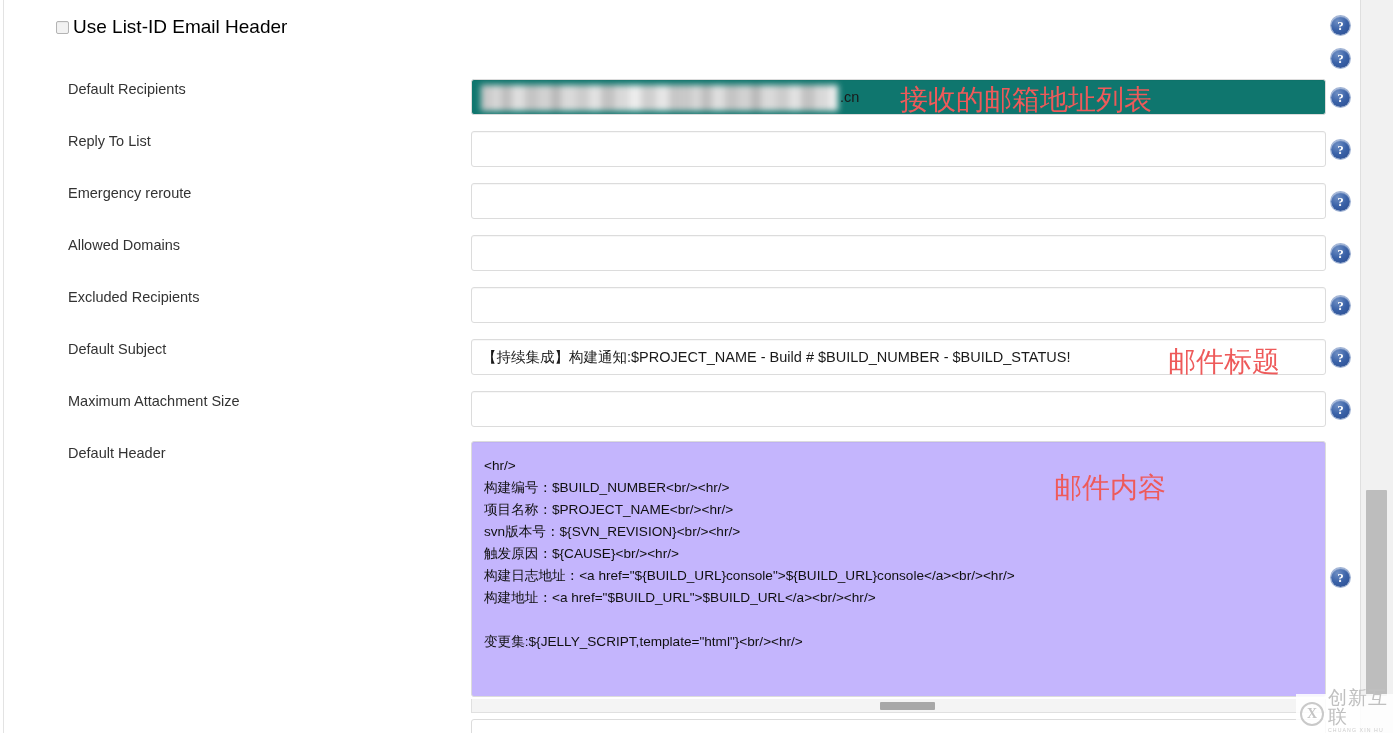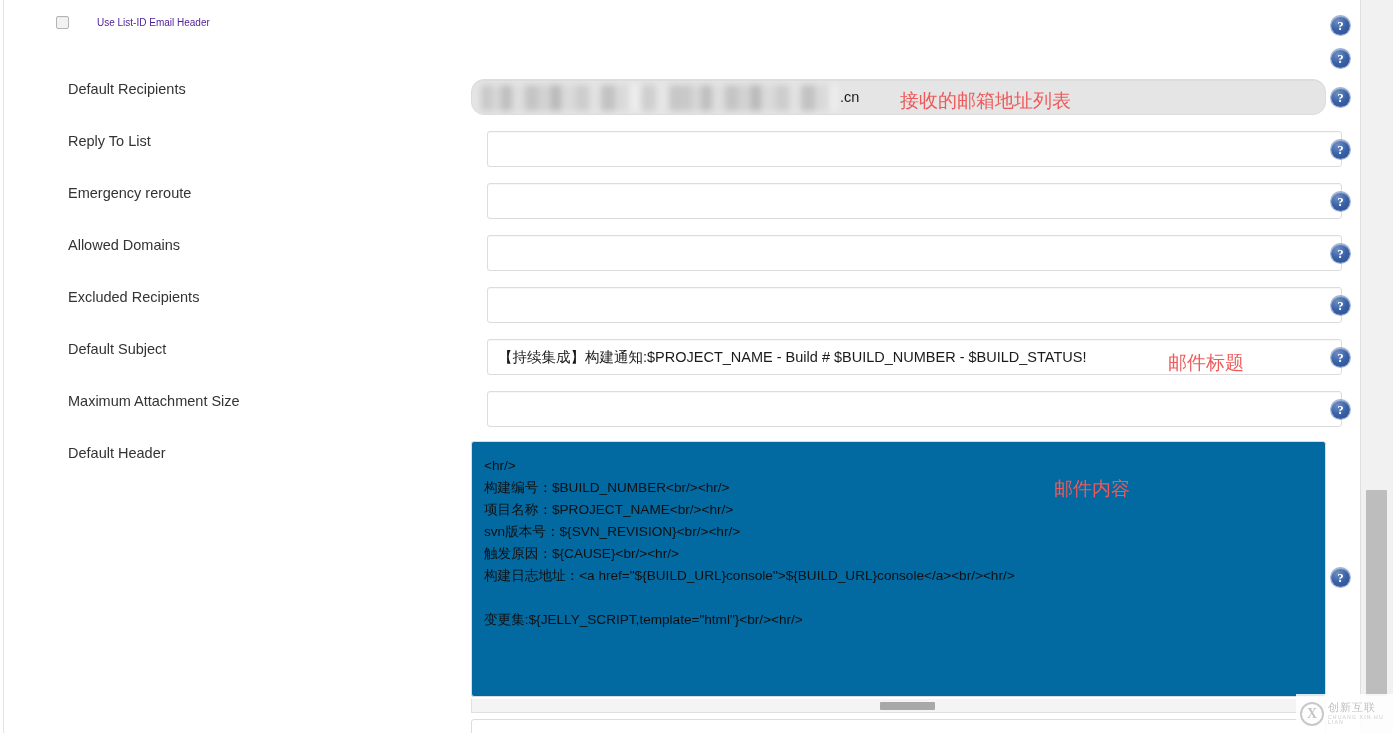--- a/index.html
+++ b/index.html
@@ -48,54 +48,53 @@
   .cb-row { position: absolute; left: 56px; display: flex; align-items: center; }
   .cb-box {
     width: 13px; height: 13px;
     border: 1px solid #b4b4b4;
     border-radius: 2px;
     background: #f2f2f2;
     box-shadow: inset 0 1px 1px rgba(0,0,0,.04);
     flex: 0 0 auto;
   }
   .cb-label {
-    margin-left: 28px;
-    font-size: 10px;
-    color: #4c1d95;
+    margin-left: 4px;
+    font-size: 19px;
+    color: #000000;
     white-space: nowrap;
   }
 
   
   .text-input {
     position: absolute;
     left: 471px;
     width: 855px;
     height: 36px;
     border: 1px solid #dcdcdc;
     border-radius: 3px;
     background: #ffffff;
     box-shadow: inset 0 1px 1px rgba(0,0,0,.035);
     font-size: 14.5px;
     color: #1a1a1a;
     padding: 0 10px;
     line-height: 34px;
     white-space: nowrap;
     overflow: hidden;
     font-family: "Liberation Sans", sans-serif;
-    margin-left: 16px;
   }
 
   
   .redacted-wrap {
     position: absolute;
     left: 471px; top: 79px;
     width: 855px; height: 36px;
     border: 1px solid #dcdcdc;
-    border-radius: 13px;
-    background: #e5e5e5;
+    border-radius: 3px;
+    background: #0f766e;
     box-shadow: inset 0 1px 1px rgba(0,0,0,.035);
     overflow: hidden;
   }
   .mosaic {
     position: absolute;
     left: 9px; top: 5px;
     width: 357px; height: 26px;
     filter: blur(3px);
     background:
       repeating-linear-gradient(90deg,
@@ -124,21 +123,21 @@
     color: #1a1a1a;
   }
 
   
   .textarea-box {
     position: absolute;
     left: 471px; top: 441px;
     width: 855px; height: 256px;
     border: 1px solid #dcdcdc;
     border-radius: 3px;
-    background: #0369a1;
+    background: #c4b5fd;
     box-shadow: inset 0 1px 1px rgba(0,0,0,.035);
     overflow: hidden;
     padding: 13px 0 0 12px;
   }
   .ta-line {
     font-size: 13.6px;
     color: #101010;
     line-height: 22px;
     white-space: pre;
     font-family: "Liberation Sans", sans-serif;
@@ -186,21 +185,21 @@
     line-height: 19px;
     text-align: center;
     font-family: "Liberation Serif", serif;
     cursor: pointer;
   }
 
   
   .annotation {
     position: absolute;
     color: #ee5a5a;
-    font-size: 19px;
+    font-size: 28px;
     font-family: "DejaVu Sans", sans-serif;
     white-space: nowrap;
     line-height: 24px;
   }
 
   
   .v-scroll {
     position: absolute;
     right: 0; top: 0;
     width: 33px; height: 733px;
@@ -233,21 +232,21 @@
     color: #c4c4c4;
     font-size: 14px;
     font-weight: bold;
     line-height: 20px;
     text-align: center;
     font-family: "Liberation Serif", serif;
     flex: 0 0 auto;
   }
   .wm-text { display: flex; flex-direction: column; line-height: 1; }
   .wm-cn {
-    font-size: 11px;
+    font-size: 19px;
     color: #c0c0c0;
     font-family: "DejaVu Sans", sans-serif;
     letter-spacing: 1px;
   }
   .wm-py {
     font-size: 5.2px;
     color: #cccccc;
     letter-spacing: 1.1px;
     margin-top: 2px;
   }
@@ -288,20 +287,21 @@
     <div class="text-input" style="top:339px" title="Default Subject">【持续集成】构建通知:$PROJECT_NAME - Build # $BUILD_NUMBER - $BUILD_STATUS!</div>
     <div class="text-input" style="top:391px" title="Maximum Attachment Size"></div>
 
     <div class="textarea-box">
       <div class="ta-line">&lt;hr/&gt;</div>
       <div class="ta-line">构建编号：$BUILD_NUMBER&lt;br/&gt;&lt;hr/&gt;</div>
       <div class="ta-line">项目名称：$PROJECT_NAME&lt;br/&gt;&lt;hr/&gt;</div>
       <div class="ta-line">svn版本号：${SVN_REVISION}&lt;br/&gt;&lt;hr/&gt;</div>
       <div class="ta-line">触发原因：${CAUSE}&lt;br/&gt;&lt;hr/&gt;</div>
       <div class="ta-line">构建日志地址：&lt;a href="${BUILD_URL}console"&gt;${BUILD_URL}console&lt;/a&gt;&lt;br/&gt;&lt;hr/&gt;</div>
+      <div class="ta-line">构建地址：&lt;a href="$BUILD_URL"&gt;$BUILD_URL&lt;/a&gt;&lt;br/&gt;&lt;hr/&gt;</div>
       <div class="ta-line blank"></div>
       <div class="ta-line">变更集:${JELLY_SCRIPT,template="html"}&lt;br/&gt;&lt;hr/&gt;</div>
     </div>
 
     <div class="h-scroll">
       <div class="h-scroll-thumb"></div>
     </div>
 
     <div class="next-field"></div>
 

